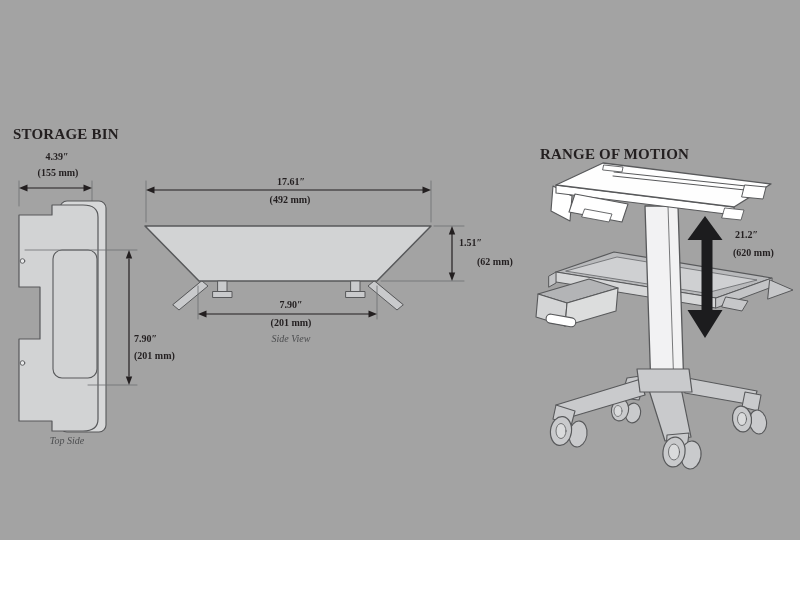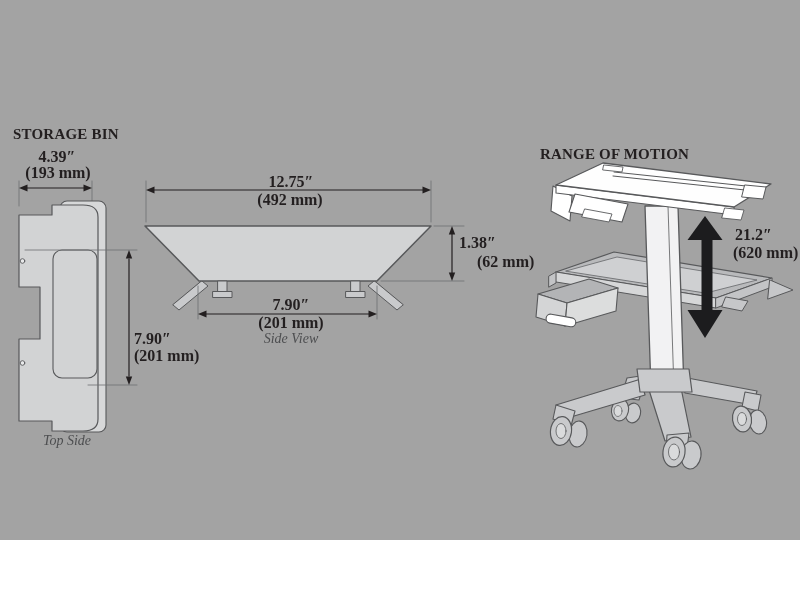--- a/index.html
+++ b/index.html
@@ -1,22 +1,22 @@
 <!DOCTYPE html>
 <html><head>
 <meta charset="utf-8">
 <style>
   html,body{margin:0;padding:0;background:#fff;}
   .canvas{position:relative;width:800px;height:540px;background:#a3a3a3;overflow:hidden;
           font-family:Liberation Serif, serif;}
   .art{position:absolute;left:0;top:0;}
-  .lbl{position:absolute;color:#231f20;font-weight:bold;font-size:16px;line-height:15px;white-space:nowrap;}
+  .lbl{position:absolute;color:#231f20;font-weight:bold;font-size:10px;line-height:15px;white-space:nowrap;}
   .ctr{text-align:center;}
   .title{font-size:15px;letter-spacing:.2px;}
-  .view-label{font-style:italic;font-weight:normal;color:#4d4e50;font-size:14px;}
+  .view-label{font-style:italic;font-weight:normal;color:#4d4e50;font-size:10px;}
 </style>
 </head>
 <body>
 
 <div class="canvas">
 
   <svg class="art" width="800" height="600" viewBox="0 0 800 600" stroke-linejoin="round" stroke-linecap="round">
 
     <g fill="none">
       <path d="M19,181 V206 M92,181 V206" stroke="#6d6e71" stroke-width="0.8"></path>
@@ -142,31 +142,31 @@
         <polygon points="705,216 687.5,240 722.5,240"></polygon>
         <polygon points="705,338 687.5,310 722.5,310"></polygon>
       </g>
 
     </g>
   </svg>
 
   <div class="lbl title" style="left:13px;top:127px;">STORAGE BIN</div>
 
   <div class="lbl ctr" style="left:7px;top:149px;width:100px;">4.39″</div>
-  <div class="lbl ctr" style="left:8px;top:165px;width:100px;">(193 mm)</div>
+  <div class="lbl ctr" style="left:8px;top:165px;width:100px;">(155 mm)</div>
 
   <div class="lbl" style="left:134px;top:331px;">7.90″</div>
   <div class="lbl" style="left:134px;top:348px;">(201 mm)</div>
 
   <div class="lbl view-label ctr" style="left:17px;top:433px;width:100px;">Top Side</div>
 
-  <div class="lbl ctr" style="left:241px;top:174px;width:100px;">12.75″</div>
+  <div class="lbl ctr" style="left:241px;top:174px;width:100px;">17.61″</div>
   <div class="lbl ctr" style="left:240px;top:192px;width:100px;">(492 mm)</div>
 
-  <div class="lbl" style="left:459px;top:235px;">1.38″</div>
+  <div class="lbl" style="left:459px;top:235px;">1.51″</div>
   <div class="lbl" style="left:457px;top:254px;margin-left:20px;">(62 mm)</div>
 
   <div class="lbl ctr" style="left:241px;top:297px;width:100px;">7.90″</div>
   <div class="lbl ctr" style="left:241px;top:315px;width:100px;">(201 mm)</div>
 
   <div class="lbl view-label ctr" style="left:241px;top:331px;width:100px;">Side View</div>
 
   <div class="lbl title" style="left:540px;top:130px;margin-top:17px;">RANGE OF MOTION</div>
 
   <div class="lbl" style="left:735px;top:227px;">21.2″</div>

